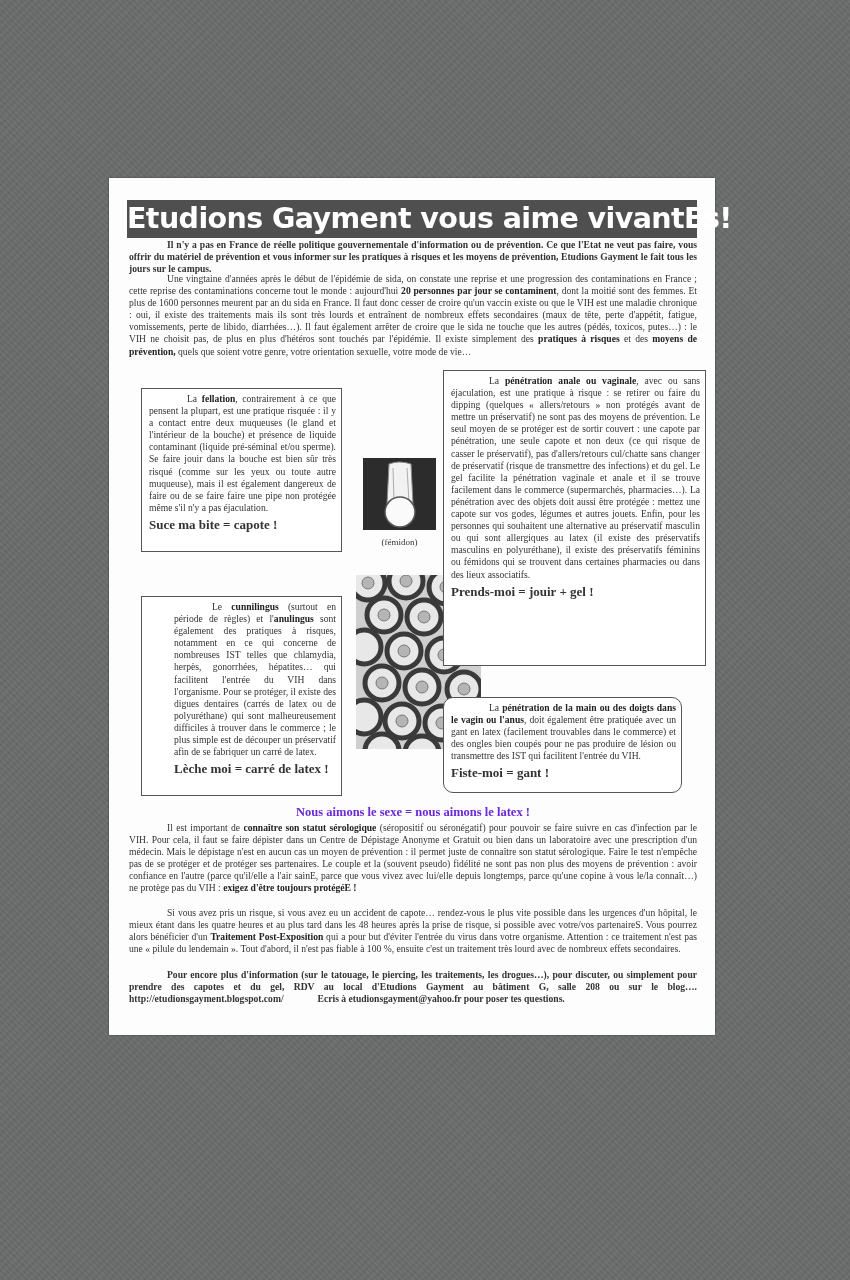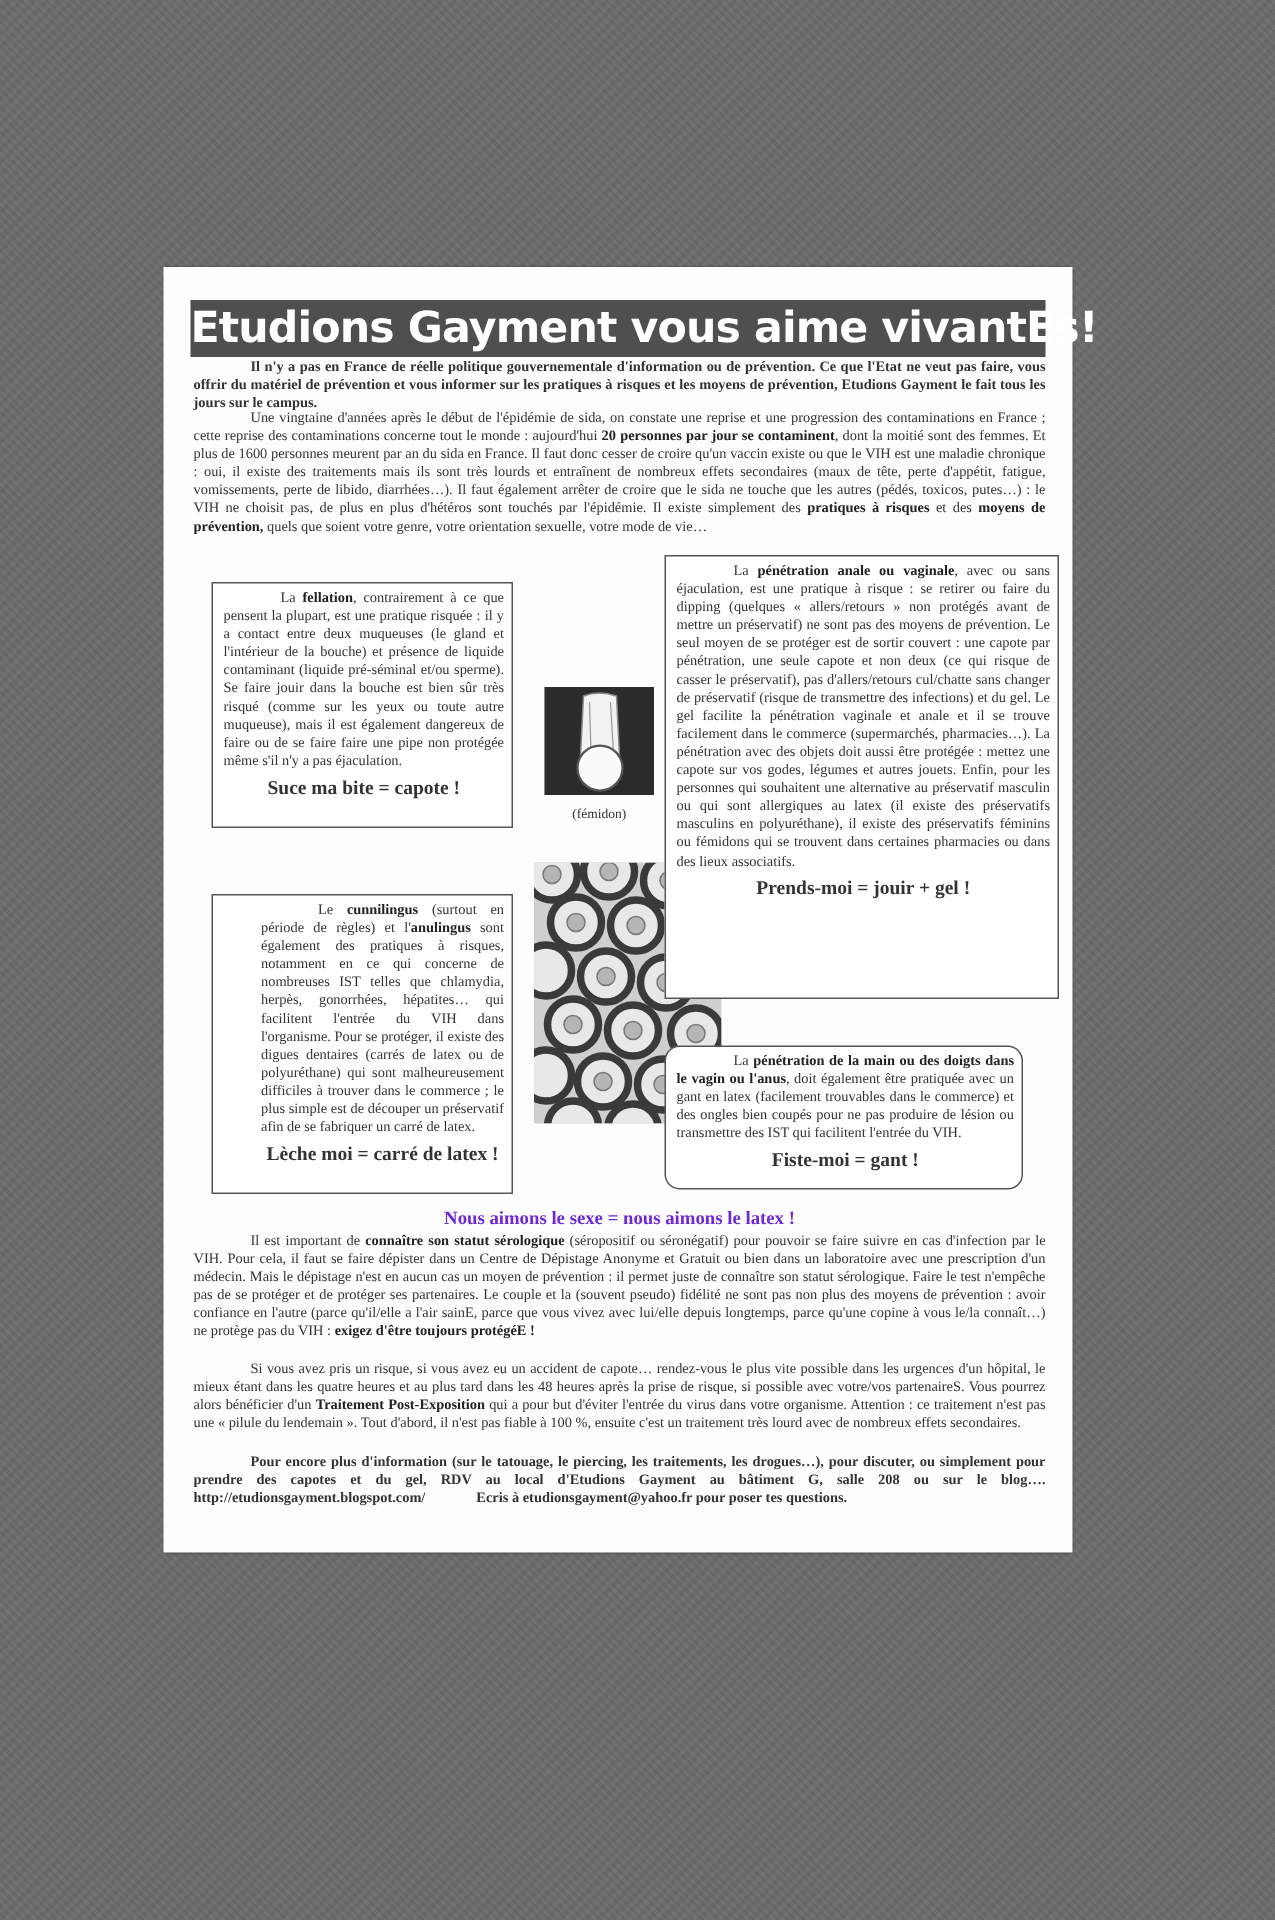--- a/index.html
+++ b/index.html
@@ -10,21 +10,21 @@
   .paper{position:absolute;left:109px;top:178px;width:606px;height:857px;background:#fdfdfd;box-shadow:0 0 2px rgba(0,0,0,0.4);}
   .title{position:absolute;left:18px;top:22px;width:570px;height:38px;background:#4f4f4f;color:#fff;
      font-family:"DejaVu Sans",sans-serif;font-weight:bold;font-size:28.5px;line-height:38px;text-align:center;letter-spacing:-0.6px;white-space:nowrap;}
   .txt{position:absolute;font-size:9.6px;line-height:12.1px;text-align:justify;color:#333;}
   .txt b{color:#222;}
   .ind{display:inline-block;width:38px;}
   .intro{left:20px;top:61px;width:568px;font-weight:bold;}
   .body1{left:20px;top:95px;width:568px;}
   .box{position:absolute;border:1px solid #555;background:#fff;box-sizing:border-box;padding:4px 5px 2px 7px;}
   .box .txt{position:static;}
-  .slogan{font-weight:bold;font-size:13px;text-align:center;margin-top:3px;line-height:16px;color:#333;}
+  .slogan{font-weight:bold;font-size:13px;margin-top:3px;line-height:16px;color:#333;}
   .box1{left:32px;top:210px;width:201px;height:164px;}
   .box2{left:334px;top:192px;width:263px;height:296px;}
   .box3{left:32px;top:418px;width:201px;height:200px;padding-left:32px;}
   .box4{left:334px;top:519px;width:239px;height:96px;border-radius:10px;}
   .safe{position:absolute;left:32px;top:416px;width:201px;text-align:center;font-weight:bold;font-size:13px;color:#0f766e;}
   .fem{position:absolute;left:254px;top:280px;width:73px;height:72px;background:#2c2c2c;overflow:hidden;}
   .femcap{position:absolute;left:248px;top:359px;width:85px;text-align:center;font-size:9px;color:#333;}
   .condoms{position:absolute;left:247px;top:397px;width:125px;height:174px;overflow:hidden;background:#d9d9d9;}
   .mid-title{position:absolute;left:20px;top:627px;width:568px;text-align:center;font-weight:bold;font-size:12.5px;color:#6d28d9;}
   .body2{left:20px;top:644px;width:568px;}

